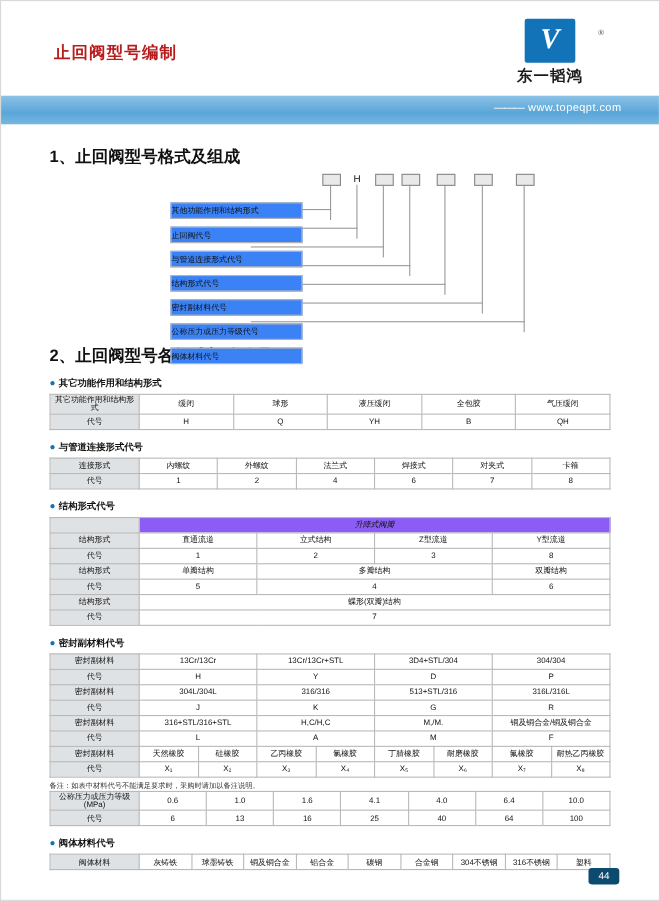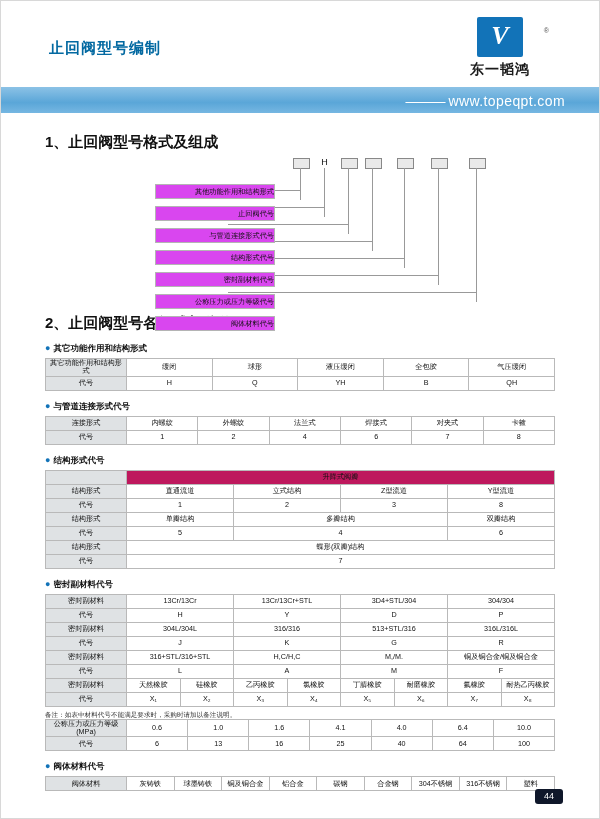--- a/index.html
+++ b/index.html
@@ -29,21 +29,21 @@
     position: relative;
     height: 86px;
   }
   .header-title {
     position: absolute;
     left: 48px;
     top: 38px;
     font-size: 15px;
     font-weight: bold;
     letter-spacing: 1px;
-    color: #0369a1;
+    color: #b91c1c;
   }
   .logo-box {
     position: absolute;
     right: 34px;
     top: 16px;
     width: 130px;
     text-align: center;
   }
   .logo-mark {
     width: 46px;
@@ -83,21 +83,21 @@
   .band {
     position: relative;
     height: 26px;
     background: linear-gradient(to bottom, #8cc2e6, #5aa6d8 60%, #76b7e2);
     margin: 0;
   }
   .band .url {
     position: absolute;
     right: 34px;
     top: 6px;
-    font-size: 14px;
+    font-size: 10px;
     color: #ffffff;
     letter-spacing: .4px;
   }
   .band .url .dashes {
     letter-spacing: -1px;
     margin-right: 4px;
   }
 
   
   .content {
@@ -160,24 +160,24 @@
     position: absolute;
     left: 110px;
     top: 34px;
     width: 120px;
   }
   .lab {
     position: relative;
     height: 13px;
     margin-bottom: 4px;
     border: 1px solid #b4b4b4;
-    background: #d946ef;
+    background: #3b82f6;
     font-size: 7.2px;
     line-height: 13px;
-    text-align: right;
+    text-align: left;
     color: #111;
     white-space: nowrap;
   }
   .hline {
     position: absolute;
     height: 1px;
     background: #999;
     left: 0;
   }
 
@@ -196,39 +196,40 @@
     color: #111;
     padding: 0 1px;
     line-height: 1.15;
   }
   table.t td.hd {
     background: #dfe2e4;
     font-weight: normal;
     width: 78px;
   }
   table.t td.alt {
-    background: #be185d;
+    background: #8b5cf6;
+    font-style: italic;
   }
   .note {
     font-size: 6.6px;
     color: #333;
     margin-top: 3px;
     line-height: 1.4;
   }
 
   
   .footer {
     position: absolute;
     bottom: 14px;
     right: 36px;
   }
   .pagenum {
     width: 28px;
     height: 15px;
-    background: #0f172a;
+    background: #0c4a6e;
     border-radius: 3px;
     color: #fff;
     font-size: 9px;
     line-height: 15px;
     text-align: center;
   }
 </style>
 </head>
 <body>
 

